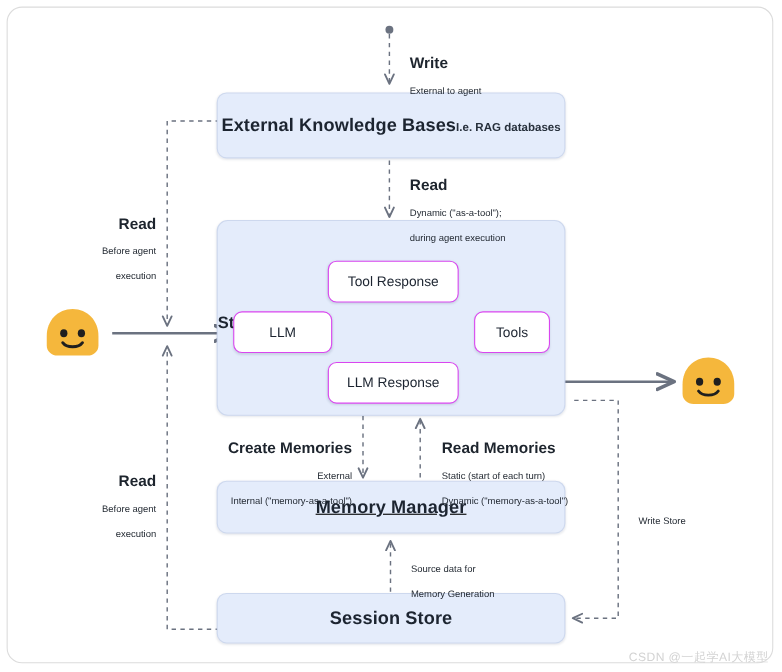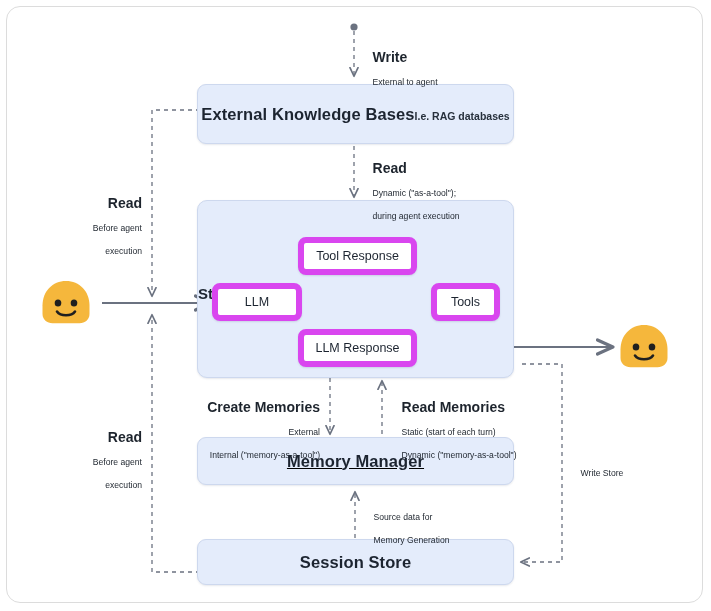--- a/index.html
+++ b/index.html
@@ -40,21 +40,21 @@
   }
   .agent-box{
     background:#e4ecfb;border:1px solid #cdd8ee;border-radius:10px;
     align-items:center;justify-content:flex-start;
   }
   .agent-label{
     font-size:15px;font-weight:700;color:#1c2430;margin-top:9px;
   }
   .inner{
     position:absolute;box-sizing:border-box;
-    background:#ffffff;border:6px solid #d946ef;border-radius:8px;
+    background:#ffffff;border:1px solid #d946ef;border-radius:8px;
     display:flex;align-items:center;justify-content:center;
     font-size:12.5px;color:#1c2430;font-weight:400;
     box-shadow:0 1px 2px rgba(20,40,80,.13);
   }
   .lbl{
     position:absolute;
     font-size:8.6px;line-height:11.4px;color:#1d242d;
     white-space:pre;
   }
   .lbl b{font-weight:700;font-size:14px;}
@@ -235,14 +235,15 @@
 
   <div class="emoji" style="left:618px;top:323px;">
     <svg viewBox="0 0 52 46" width="52" height="46">
       <path d="M26,2 C39.5,2 49.5,12.5 49.5,26.5 L49.5,35 C49.5,40.5 45,44.2 39.5,44.2 L12.5,44.2 C7,44.2 2.5,40.5 2.5,35 L2.5,26.5 C2.5,12.5 12.5,2 26,2 Z" fill="#f5b73c"></path>
       <ellipse cx="18" cy="24" rx="3.3" ry="3.6" fill="#1f1f1f"></ellipse>
       <ellipse cx="34" cy="24" rx="3.3" ry="3.6" fill="#1f1f1f"></ellipse>
       <path d="M17,32.5 C20.5,37.5 31.5,37.5 35,32.5" fill="none" stroke="#1f1f1f" stroke-width="2.6" stroke-linecap="round"></path>
     </svg>
   </div>
 
+  <div class="watermark">CSDN @一起学AI大模型</div>
 
 </div>
 
 </body></html>

